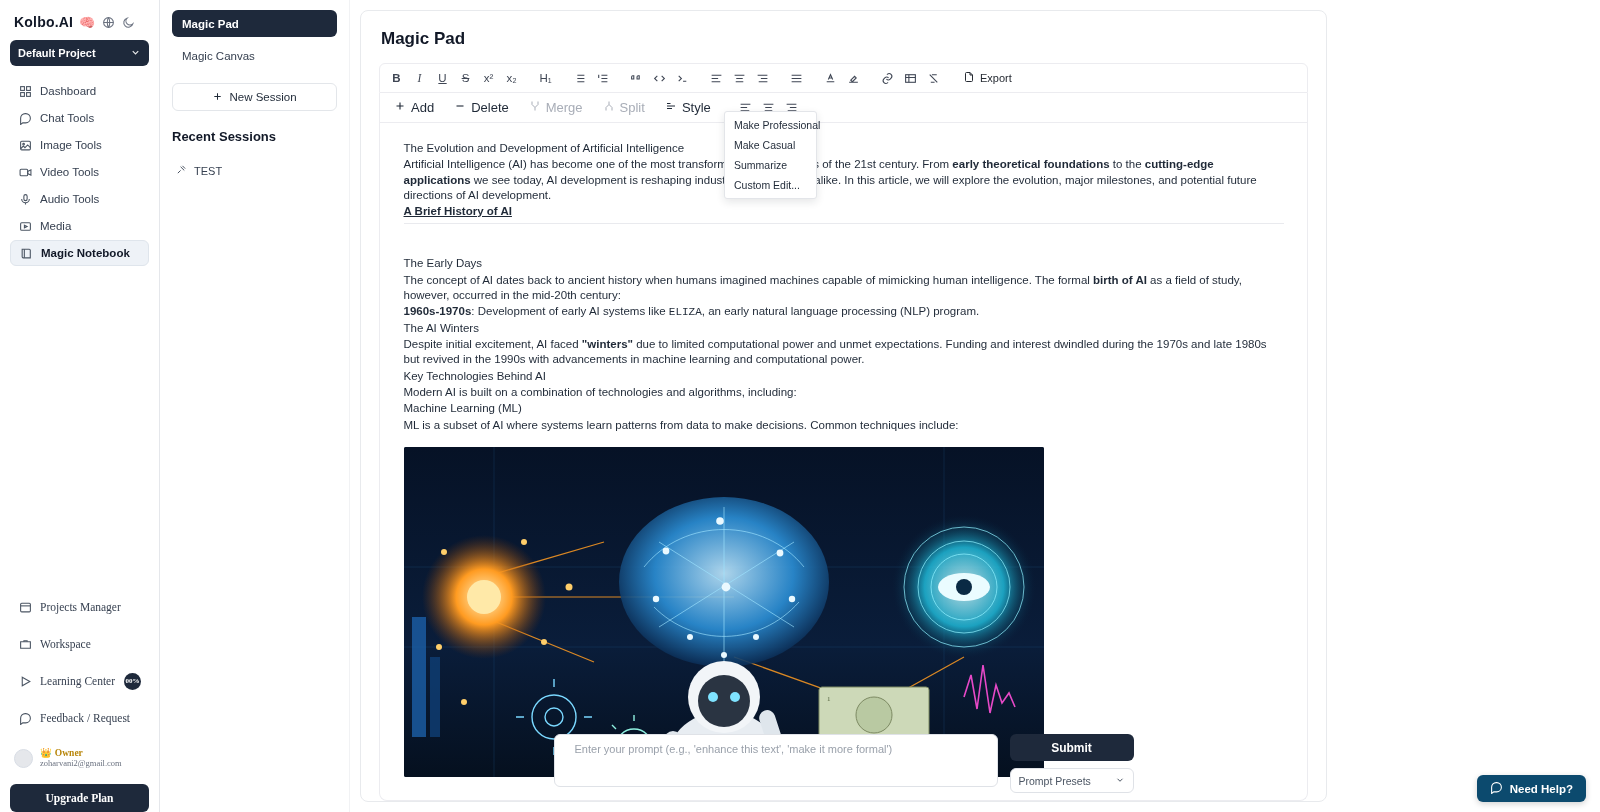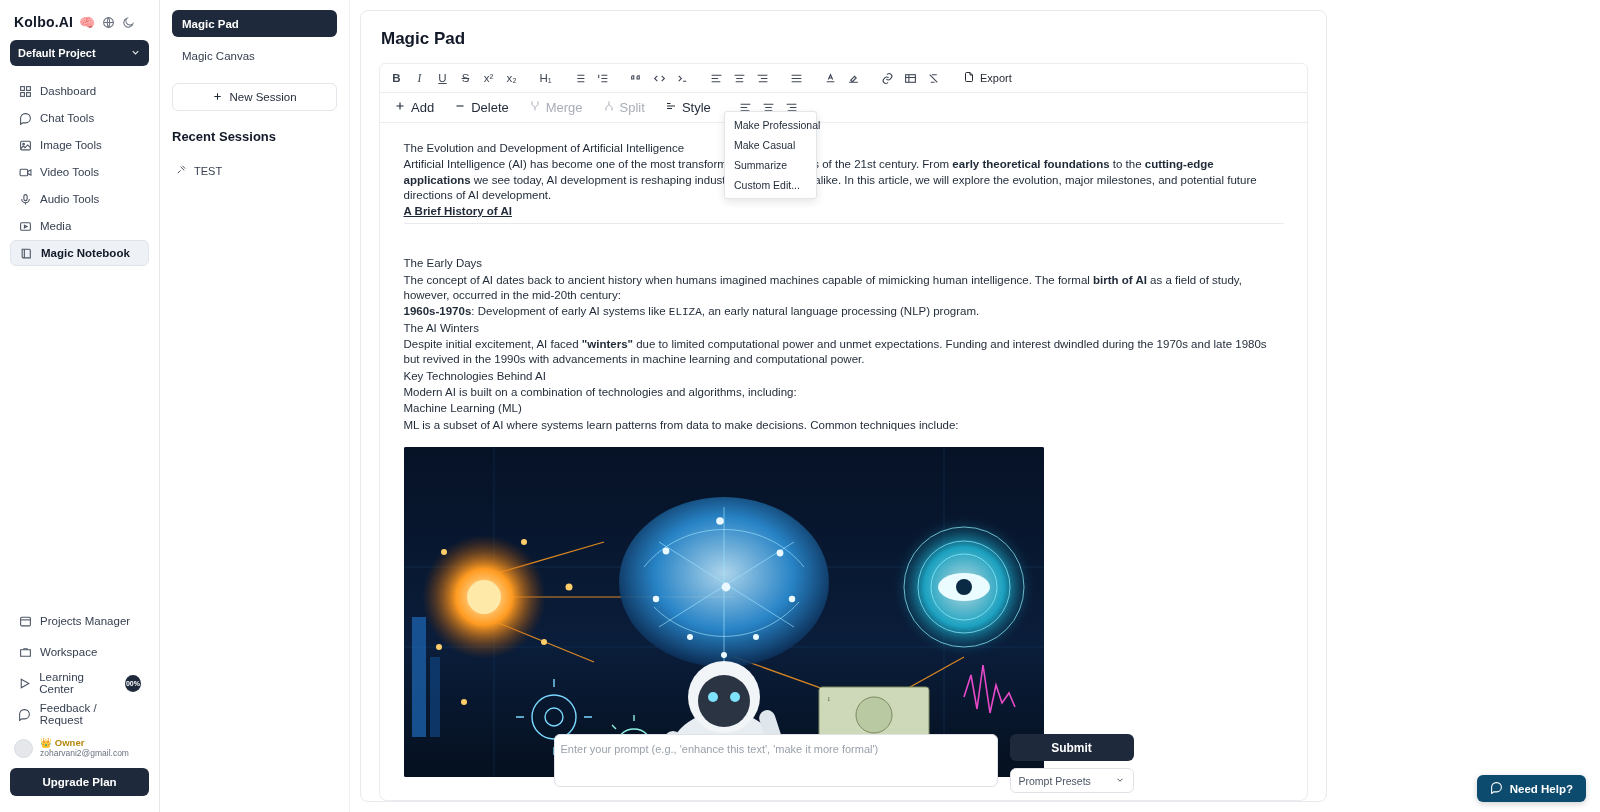--- a/index.html
+++ b/index.html
@@ -41,21 +41,21 @@
   .nav { display:flex; flex-direction:column; gap:1px; }
   .nav-item {
     display:flex; align-items:center; gap:8px;
     height:26px; padding:0 8px; border-radius:6px;
     font-size:11.5px; color:#374151;
   }
   .nav-item .ic { width:14px; height:14px; display:inline-flex; align-items:center; justify-content:center; color:#4b5563; }
   .nav-item .ic svg { width:13px; height:13px; }
   .nav-item.active { background:#eef2f7; border:1px solid #dfe5ec; color:#111827; font-weight:600; }
 
-  .sidebar-bottom { margin-top:auto; padding-bottom:16px; display:flex; flex-direction:column; gap:5px; }
+  .sidebar-bottom { margin-top:auto; padding-bottom:0; display:flex; flex-direction:column; gap:11px;font-family:Liberation Serif, serif; }
   .user-row { display:flex; align-items:center; gap:7px; padding:6px 4px 4px 4px; }
   .avatar { width:19px; height:19px; border-radius:50%; background:#e5e7eb; border:1px solid #d8dde5; }
   .user-meta { display:flex; flex-direction:column; line-height:1.15; }
   .owner { display:flex; align-items:center; gap:3px; font-size:9.5px; font-weight:700; color:#b8860b; }
   .user-mail { font-size:8.5px; color:#6b7280; }
   .upgrade-btn {
     background:#1e293b; color:#fff; border-radius:6px;
     height:28px; display:flex; align-items:center; justify-content:center;
     font-size:11.5px; font-weight:600;
   }
@@ -151,21 +151,21 @@
   }
 
   
   .prompt-bar {
     position:absolute; left:0; right:0; bottom:-2px;
     display:flex; align-items:flex-start; gap:12px;
     padding:0 10px 10px 10px; justify-content:center;
   }
   .prompt-box {
     width:444px; height:53px; border:1px solid #dfe2e7; border-radius:6px;
-    background:#fff; padding:8px 6px; font-size:11px; color:#9aa1ab;
+    background:#fff; padding:8px 20px; font-size:11px; color:#9aa1ab;
   }
   .submit-col { display:flex; flex-direction:column; gap:7px; width:124px; }
   .submit-btn {
     background:#1e293b; color:#fff; height:27px; border-radius:6px;
     display:flex; align-items:center; justify-content:center;
     font-size:12px; font-weight:600;
   }
   .presets {
     height:25px; border:1px solid #dfe2e7; border-radius:6px; background:#fff;
     display:flex; align-items:center; justify-content:space-between;

